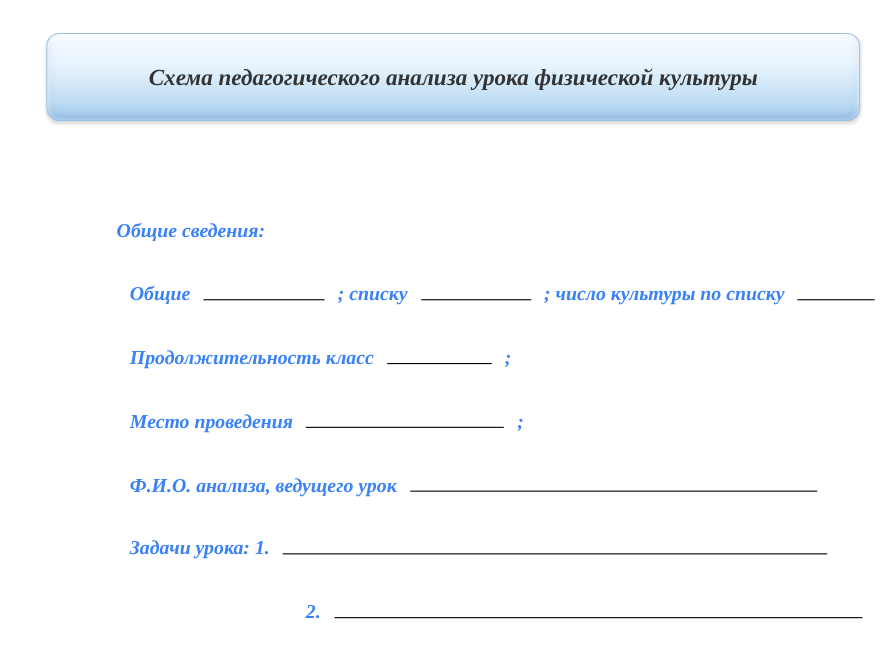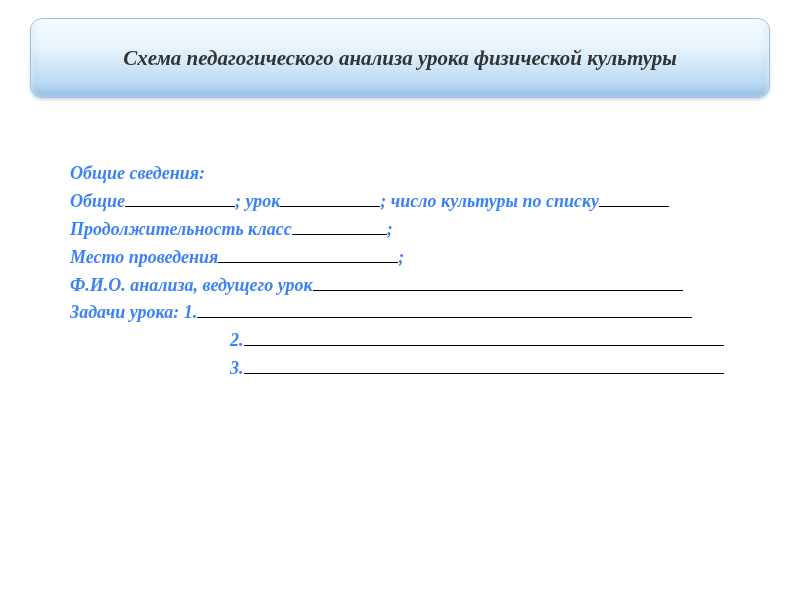--- a/index.html
+++ b/index.html
@@ -1,15 +1,15 @@
 <!DOCTYPE html>
 <html><head>
 <meta charset="utf-8">
 <style>
-  * { margin: 0; padding: 0; box-sizing: border-box; }
+  * { margin: 0; padding: 12px; box-sizing: border-box; }
   body {
     width: 800px;
     height: 600px;
     background: #ffffff;
     font-family: "Times New Roman", Times, serif;
     position: relative;
     overflow: hidden;
   }
   .title-box {
     position: absolute;
@@ -60,21 +60,21 @@
 
 <div class="title-box">
   <div class="title-text">Схема педагогического анализа урока физической культуры</div>
 </div>
 
 <div class="content">
 
   <div class="line">Общие сведения:</div>
 
   <div class="line">
-    <span>Общие</span><span class="u" style="width:110px"></span><span>; урок</span><span class="u" style="width:100px"></span><span>; число культуры по списку</span><span class="u" style="width:70px"></span>
+    <span>Общие</span><span class="u" style="width:110px"></span><span>; списку</span><span class="u" style="width:100px"></span><span>; число культуры по списку</span><span class="u" style="width:70px"></span>
   </div>
 
 
 
   <div class="line">
     <span>Продолжительность класс</span><span class="u" style="width:95px"></span><span>;</span>
   </div>
 
   <div class="line">
     <span>Место проведения</span><span class="u" style="width:180px"></span><span>;</span>

